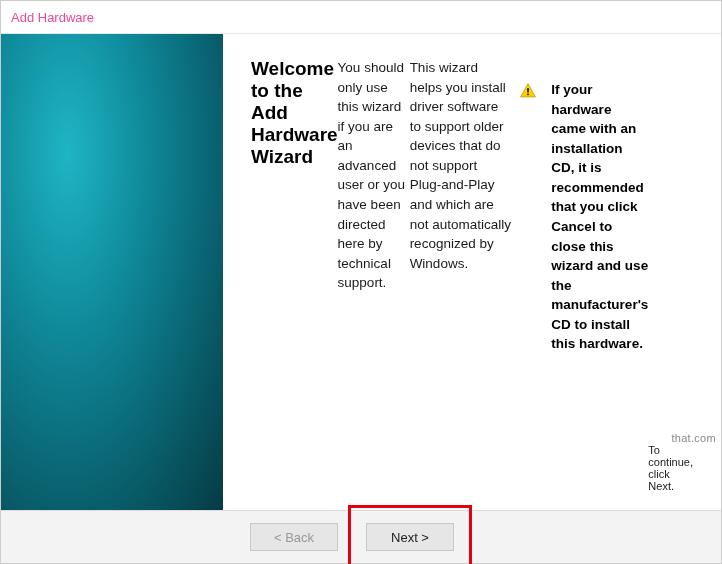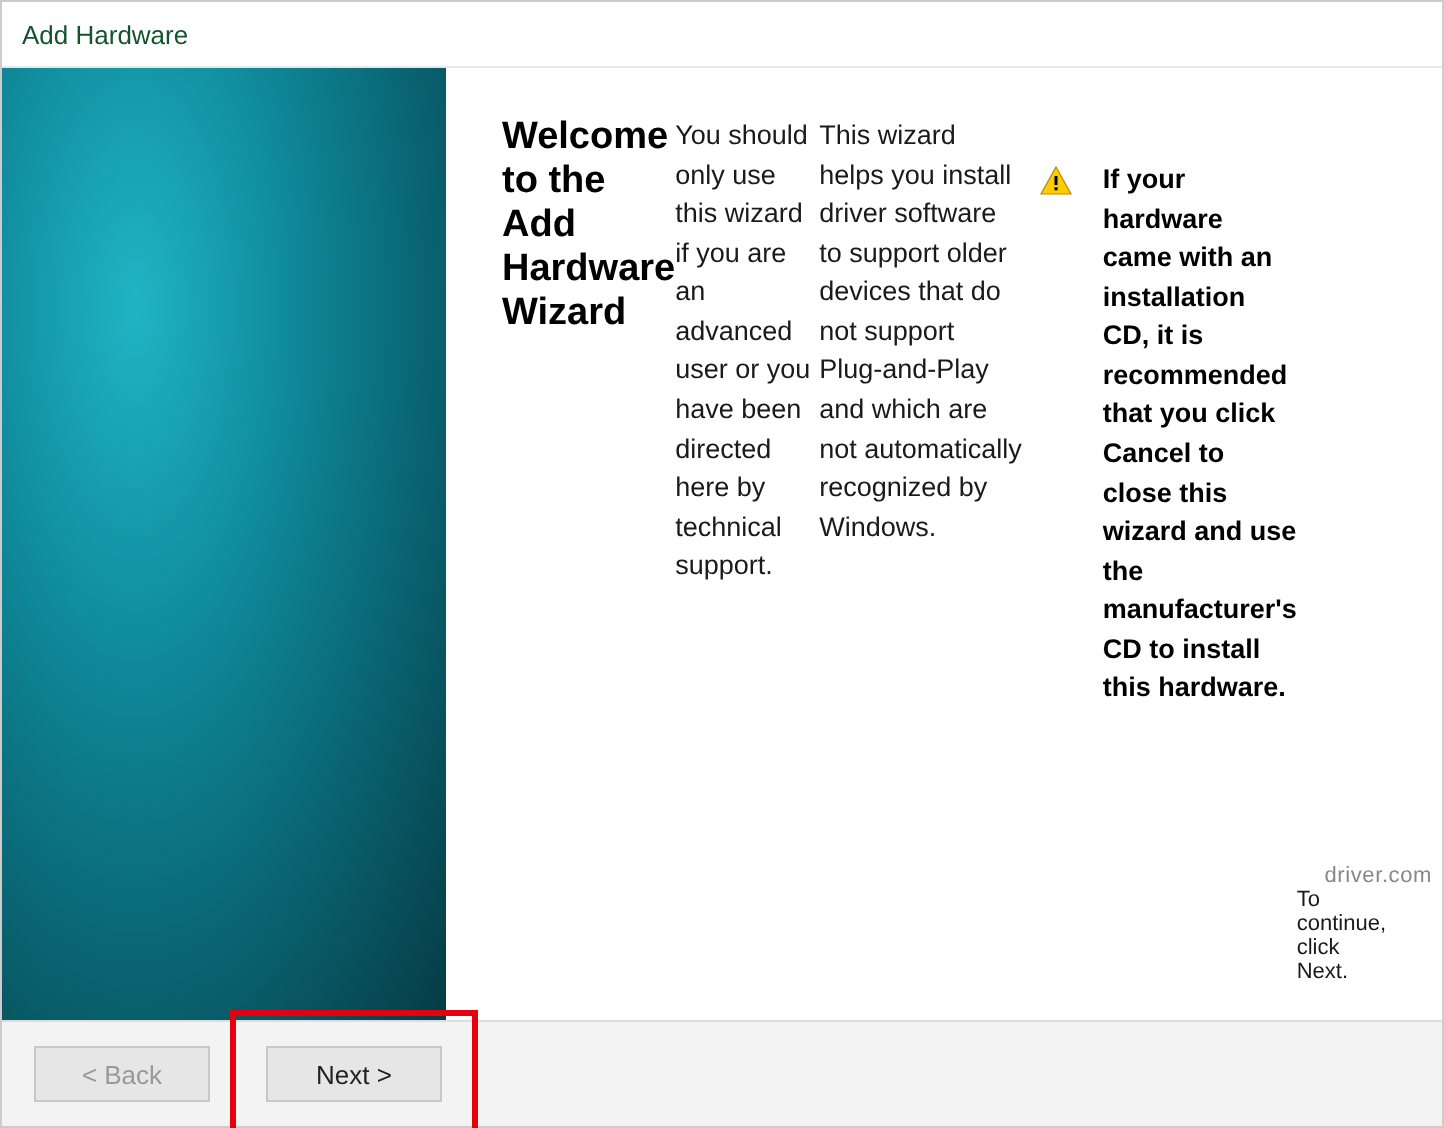--- a/index.html
+++ b/index.html
@@ -22,21 +22,21 @@
       border: 1px solid #ccc;
       display: flex;
       flex-direction: column;
     }
     .titlebar {
       height: 32px;
       display: flex;
       align-items: center;
       padding: 16px 10px;
       font-size: 13px;
-      color: #14532d;
+      color: #ec4899;
       border-bottom: 1px solid #e8e8e8;
     }
     .content {
       flex: 1;
       display: flex;
       border-bottom: 1px solid #ddd;
     }
     .sidebar {
       width: 222px;
       background: linear-gradient(135deg, #0b6a79 0%, #0f8a9b 20%, #17a2b0 45%, #0c7a8a 70%, #064a55 100%);
@@ -83,21 +83,21 @@
     .continue {
       margin-top: auto;
       font-size: 11px;
       color: #1a1a1a;
       padding-bottom: 8px;
     }
     .button-bar {
       height: 52px;
       display: flex;
       align-items: center;
-      justify-content: flex-start;
+      justify-content: center;
       padding: 0 16px;
       gap: 10px;
       background: #f3f3f3;
     }
     .btn {
       min-width: 88px;
       height: 28px;
       font-size: 13px;
       font-family: inherit;
       background: #e6e6e6;
@@ -157,13 +157,13 @@
 
   <div class="button-bar">
     <button class="btn" disabled="">&lt; Back</button>
     <span class="btn-next-wrap">
       <button class="btn">Next &gt;</button>
     </span>
   </div>
 
 </div>
 
-<div class="watermark">driver.com</div>
+<div class="watermark">that.com</div>
 
 </body></html>

